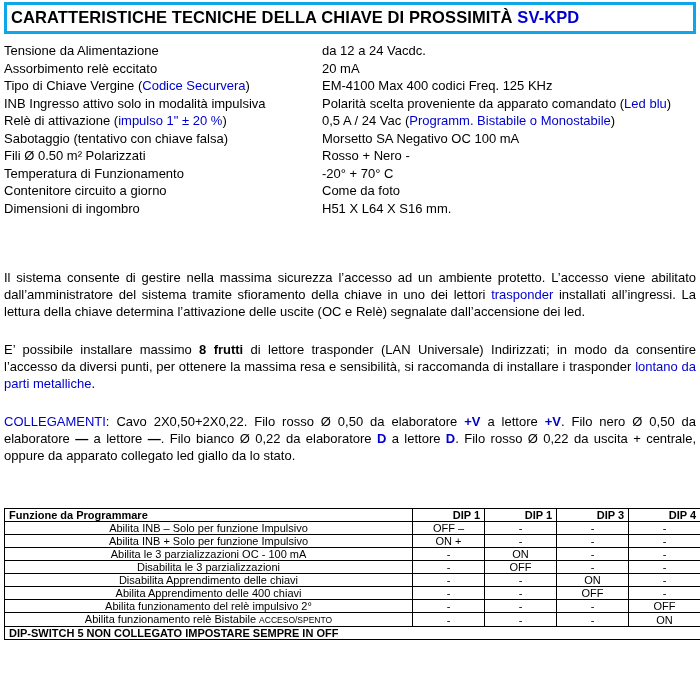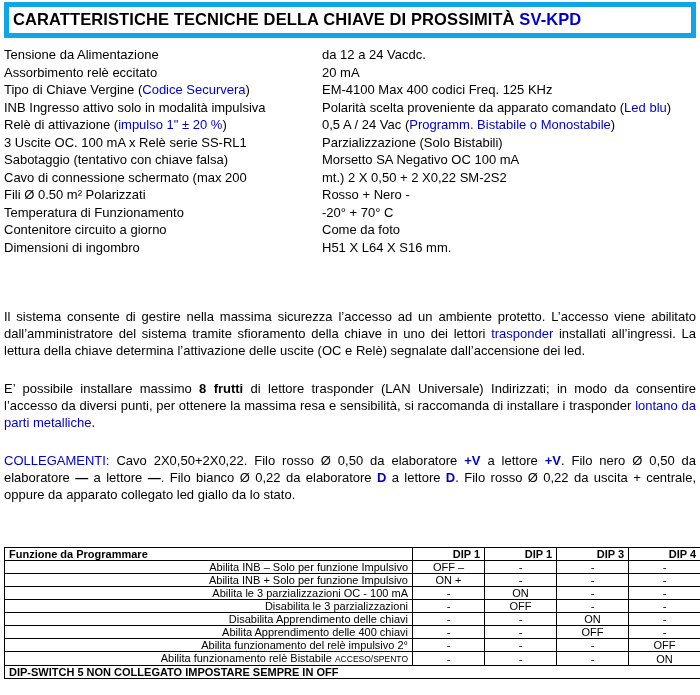--- a/index.html
+++ b/index.html
@@ -6,21 +6,21 @@
   * { margin: 0; padding: 0; box-sizing: border-box; }
   html, body { background: #ffffff; }
   body {
     width: 700px; height: 695px; overflow: hidden;
     font-family: "Liberation Sans", sans-serif;
     color: #000;
   }
   .page { width: 700px; height: 695px; padding: 2px 4px; }
 
   .title-box {
-    border: 5px solid #0ea5e9;
+    border: 3px solid #0ea5e9;
     padding: 3px 4px 4px 4px;
   }
   .title-box h1 {
     font-size: 16.5px;
     font-weight: bold;
     letter-spacing: 0.1px;
     white-space: nowrap;
   }
 
   .specs { margin-top: 8px; }
@@ -52,21 +52,21 @@
     padding: 0 4px;
     height: 13px;
     line-height: 12px;
     vertical-align: middle;
     overflow: hidden;
     white-space: nowrap;
   }
   .dip-table th { font-weight: bold; }
   th.col-fn { width: 408px; text-align: left; }
   th.col-dip { width: 72px; text-align: right; }
-  td.col-fn { text-align: right; margin-top: 12px; }
+  td.col-fn { text-align: center; margin-top: 12px; }
   td.dip-val { text-align: center; }
   td.table-footer { font-weight: bold; text-align: left; }
 </style>
 </head>
 <body>
 
 <div class="page">
 
   <div class="title-box">
     <h1><span>CARATTERISTICHE TECNICHE DELLA CHIAVE DI PROSSIMITÀ </span><span class="seg-blue">SV-KPD</span></h1>
@@ -87,30 +87,22 @@
       </div>
       <div class="spec-row">
         <div class="spec-label"><span>INB Ingresso attivo solo in modalità impulsiva</span></div>
         <div class="spec-value"><span>Polarità scelta proveniente da apparato comandato (</span><span class="seg-blue">Led blu</span><span>)</span></div>
       </div>
       <div class="spec-row">
         <div class="spec-label"><span>Relè di attivazione (</span><span class="seg-blue">impulso 1" ± 20 %</span><span>)</span></div>
         <div class="spec-value"><span>0,5 A / 24 Vac (</span><span class="seg-blue">Programm. Bistabile o Monostabile</span><span>)</span></div>
       </div>
       <div class="spec-row">
-        <div class="spec-label"><span>3 Uscite OC. 100 mA x Relè serie SS-RL1</span></div>
-        <div class="spec-value"><span>Parzializzazione (Solo Bistabili)</span></div>
-      </div>
-      <div class="spec-row">
         <div class="spec-label"><span>Sabotaggio (tentativo con chiave falsa)</span></div>
         <div class="spec-value"><span>Morsetto SA Negativo OC 100 mA</span></div>
-      </div>
-      <div class="spec-row">
-        <div class="spec-label"><span>Cavo di connessione schermato (max 200</span></div>
-        <div class="spec-value"><span>mt.)  2 X 0,50 + 2 X0,22 SM-2S2</span></div>
       </div>
       <div class="spec-row">
         <div class="spec-label"><span>Fili Ø 0.50 m² Polarizzati</span></div>
         <div class="spec-value"><span>Rosso + Nero -</span></div>
       </div>
       <div class="spec-row">
         <div class="spec-label"><span>Temperatura di Funzionamento</span></div>
         <div class="spec-value"><span>-20° +  70° C</span></div>
       </div>
       <div class="spec-row">

